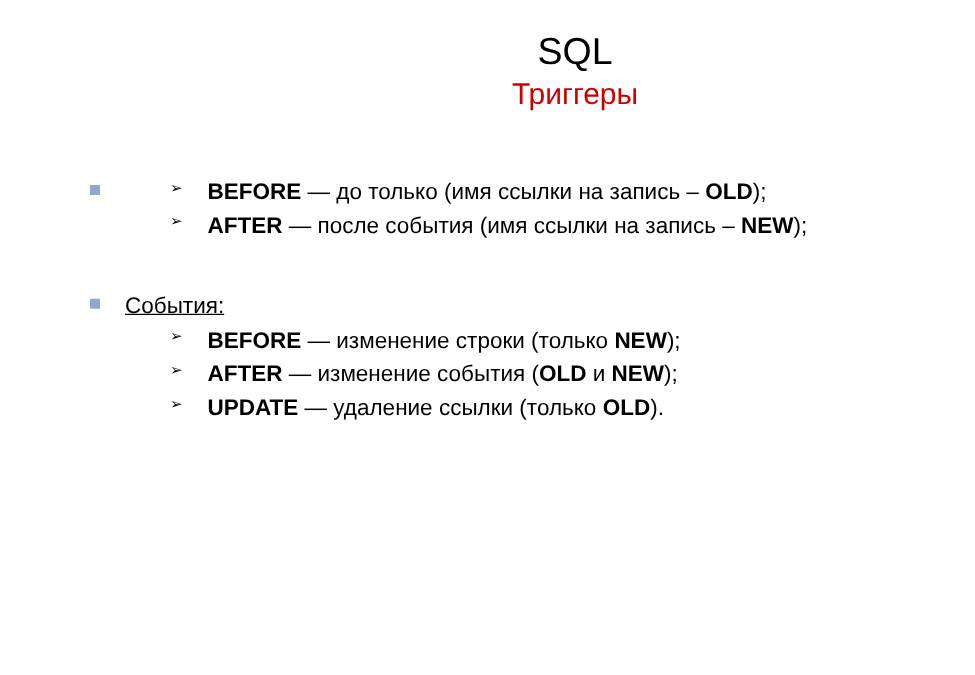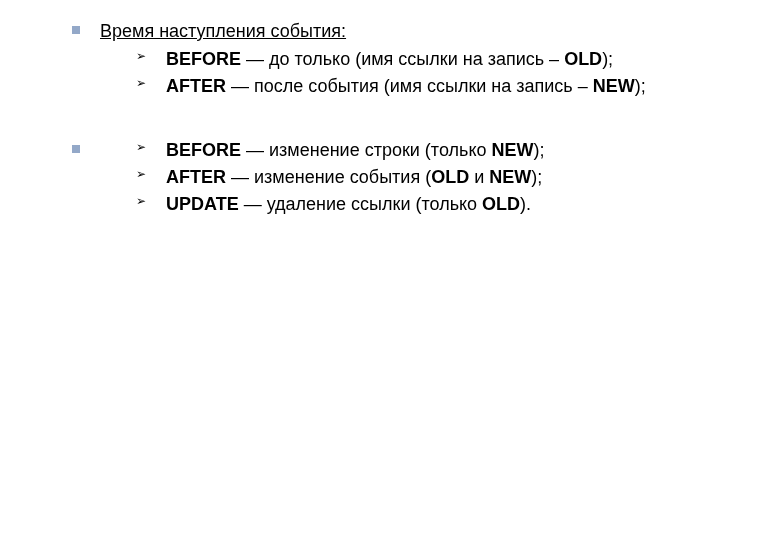--- a/index.html
+++ b/index.html
@@ -73,40 +73,44 @@
     font-size: 12px;
     color: #000;
   }
   .bold { font-weight: bold; }
 </style>
 </head>
 <body>
 
 <div class="slide">
 
+  <div class="title-block">
+    <div class="title-main">SQL</div>
+    <div class="title-sub">Триггеры</div>
+  </div>
 
   <div class="body">
 
     <div class="item">
       <div class="square-bullet"></div>
-      <div class="heading">Время наступления события:</div>
       <div class="sublist">
         <div class="sub">
           <span class="arrow">➢</span>
           <span class="bold">BEFORE</span><span> — до только (имя ссылки на запись – </span><span class="bold">OLD</span><span>);</span>
         </div>
         <div class="sub">
           <span class="arrow">➢</span>
           <span class="bold">AFTER</span><span> — после события (имя ссылки на запись – </span><span class="bold">NEW</span><span>);</span>
         </div>
       </div>
     </div>
 
     <div class="item">
       <div class="square-bullet"></div>
+      <div class="heading">События:</div>
       <div class="sublist">
         <div class="sub">
           <span class="arrow">➢</span>
           <span class="bold">BEFORE</span><span> — изменение строки (только </span><span class="bold">NEW</span><span>);</span>
         </div>
         <div class="sub">
           <span class="arrow">➢</span>
           <span class="bold">AFTER</span><span> — изменение события (</span><span class="bold">OLD</span><span> и </span><span class="bold">NEW</span><span>);</span>
         </div>
         <div class="sub">

